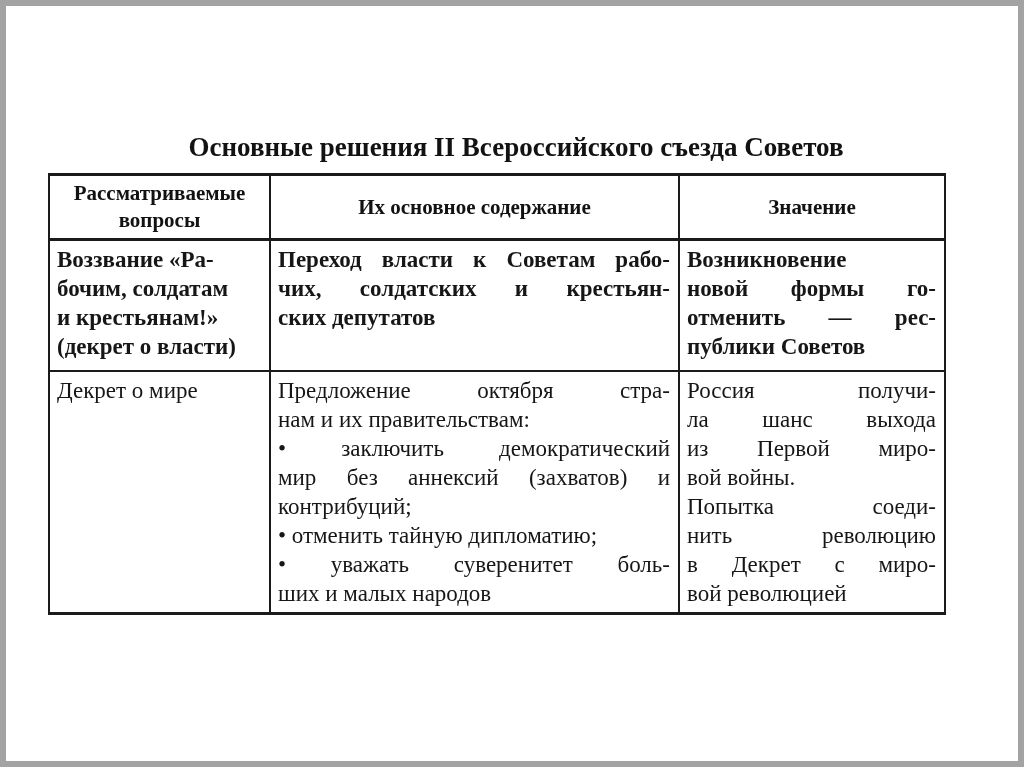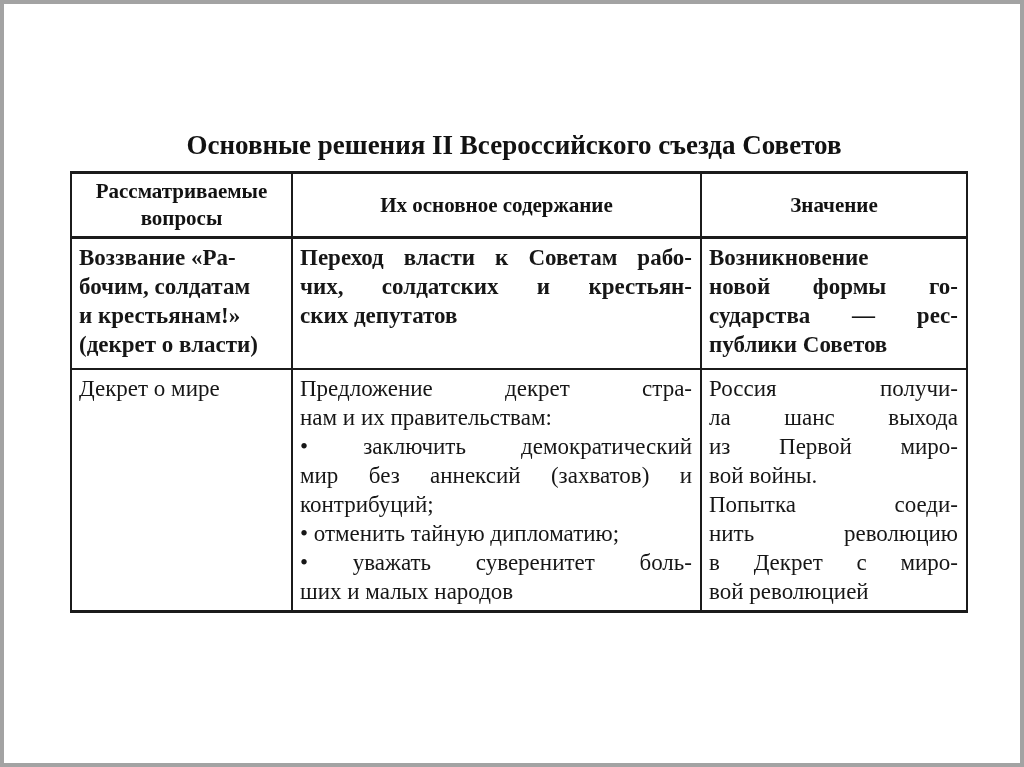--- a/index.html
+++ b/index.html
@@ -3,38 +3,38 @@
 <meta charset="utf-8">
 <title>Таблица</title>
 <style>
   html, body { margin: 0; padding: 0; background: #ffffff; }
   .page {
     position: relative;
     width: 1024px;
     height: 767px;
     box-sizing: border-box;
     background: #ffffff;
-    border: 4px solid #a3a3a3;
+    border: 6px solid #a3a3a3;
     overflow: hidden;
     font-family: "Liberation Serif", "DejaVu Serif", serif;
     color: #151515;
   }
   .title {
     margin: 124px 0 9px 62px;
     width: 896px;
     text-align: center;
     font-weight: bold;
     font-size: 27px;
     line-height: 34px;
     color: #121212;
   }
   table.decisions-table {
     table-layout: fixed;
     border-collapse: collapse;
-    margin-left: 66px;
+    margin-left: 42px;
     width: 896px;
     border: 2px solid #1b1b1b;
     border-top-width: 3px;
     border-bottom-width: 3px;
   }
   col.c1 { width: 221px; }
   col.c2 { width: 409px; }
   col.c3 { width: 266px; }
   th {
     border: 2px solid #1b1b1b;
@@ -102,34 +102,34 @@
             <div class="para">
               <div class="line">Переход власти к Советам рабо-</div>
               <div class="line">чих, солдатских и крестьян-</div>
               <div class="line">ских депутатов</div>
             </div>
           </td>
         <td class="cell">
             <div class="para">
               <div class="line">Возникновение</div>
               <div class="line">новой формы го-</div>
-              <div class="line">сударства — рес-</div>
+              <div class="line">отменить — рес-</div>
               <div class="line">публики Советов</div>
             </div>
           </td>
       </tr>
       <tr class="row-2">
         <td class="cell cell-questions">
             <div class="para">
               <div class="line">Декрет о мире</div>
             </div>
           </td>
         <td class="cell">
             <div class="para">
-              <div class="line">Предложение декрет стра-</div>
+              <div class="line">Предложение октября стра-</div>
               <div class="line">нам и их правительствам:</div>
             </div>
             <div class="para">
               <div class="line">• заключить демократический</div>
               <div class="line">мир без аннексий (захватов) и</div>
               <div class="line">контрибуций;</div>
             </div>
             <div class="para">
               <div class="line">• отменить тайную дипломатию;</div>
             </div>

